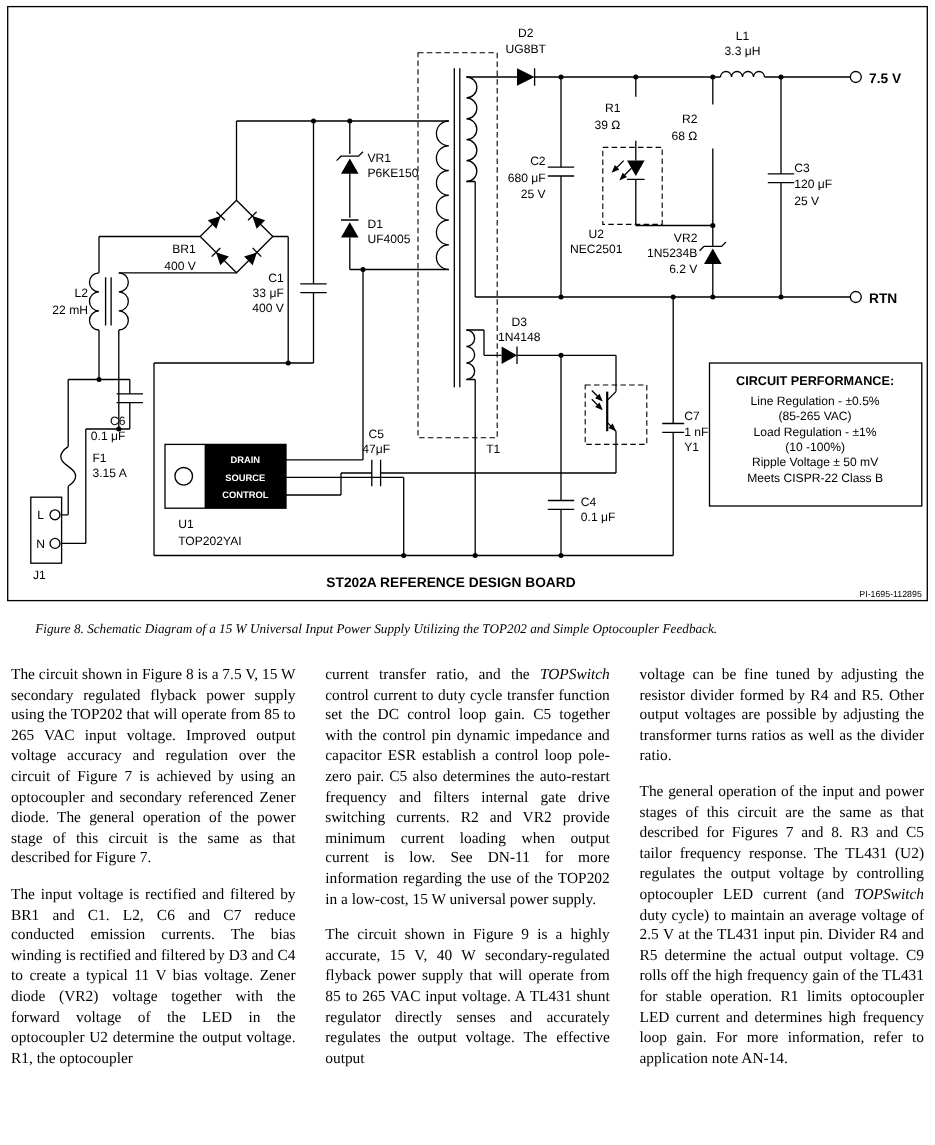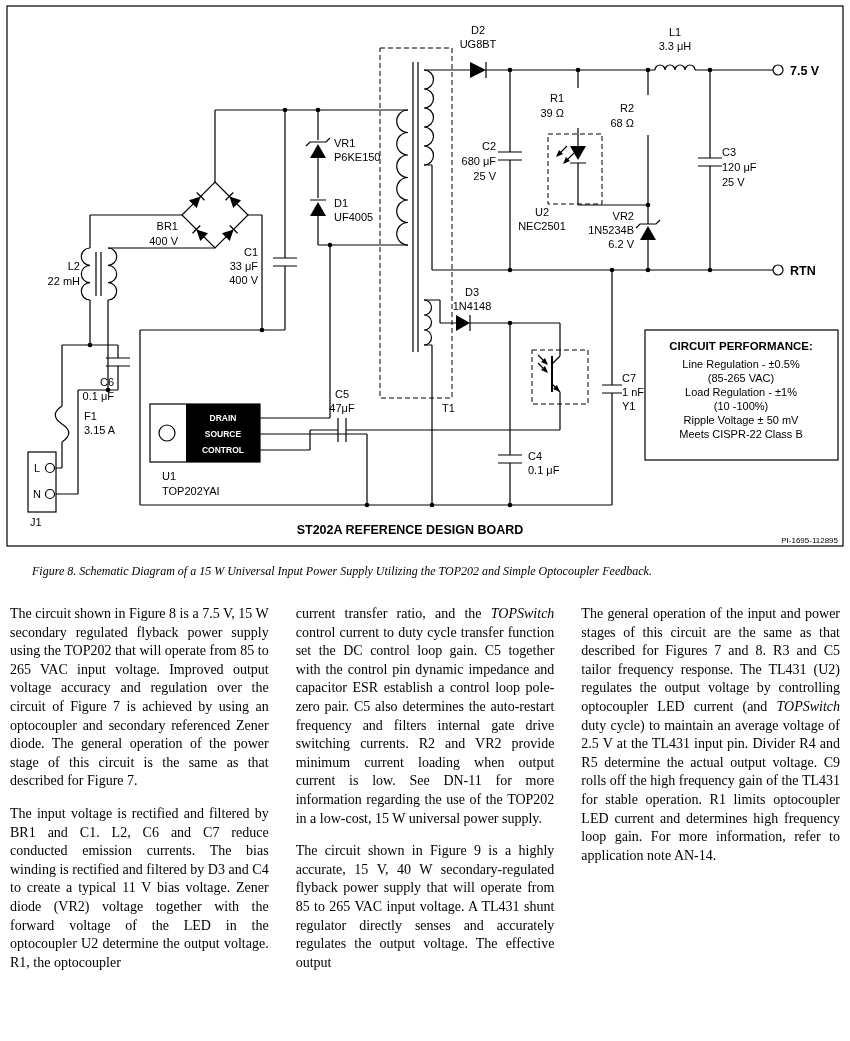--- a/index.html
+++ b/index.html
@@ -236,17 +236,18 @@
   <div class="columns">
     <div class="col">
       <p>The circuit shown in Figure 8 is a 7.5 V, 15 W secondary regulated flyback power supply using the TOP202 that will operate from 85 to 265 VAC input voltage. Improved output voltage accuracy and regulation over the circuit of Figure 7 is achieved by using an optocoupler and secondary referenced Zener diode. The general operation of the power stage of this circuit is the same as that described for Figure 7.</p>
       <p>The input voltage is rectified and filtered by BR1 and C1. L2, C6 and C7 reduce conducted emission currents. The bias winding is rectified and filtered by D3 and C4 to create a typical 11 V bias voltage. Zener diode (VR2) voltage together with the forward voltage of the LED in the optocoupler U2 determine the output voltage. R1, the optocoupler</p>
     </div>
     <div class="col">
       <p><span>current transfer ratio, and the </span><span class="it">TOPSwitch</span><span> control current to duty cycle transfer function set the DC control loop gain. C5 together with the control pin dynamic impedance and capacitor ESR establish a control loop pole-zero pair. C5 also determines the auto-restart frequency and filters internal gate drive switching currents. R2 and VR2 provide minimum current loading when output current is low. See DN-11 for more information regarding the use of the TOP202 in a low-cost, 15 W universal power supply.</span></p>
       <p>The circuit shown in Figure 9 is a highly accurate, 15 V, 40 W secondary-regulated flyback power supply that will operate from 85 to 265 VAC input voltage. A TL431 shunt regulator directly senses and accurately regulates the output voltage. The effective output</p>
     </div>
     <div class="col">
+      <p>voltage can be fine tuned by adjusting the resistor divider formed by R4 and R5. Other output voltages are possible by adjusting the transformer turns ratios as well as the divider ratio.</p>
       <p><span>The general operation of the input and power stages of this circuit are the same as that described for Figures 7 and 8. R3 and C5 tailor frequency response. The TL431 (U2) regulates the output voltage by controlling optocoupler LED current (and </span><span class="it">TOPSwitch</span><span> duty cycle) to maintain an average voltage of 2.5 V at the TL431 input pin. Divider R4 and R5 determine the actual output voltage. C9 rolls off the high frequency gain of the TL431 for stable operation. R1 limits optocoupler LED current and determines high frequency loop gain. For more information, refer to application note AN-14.</span></p>
     </div>
   </div>
 
 </div>
 
 </body></html>

